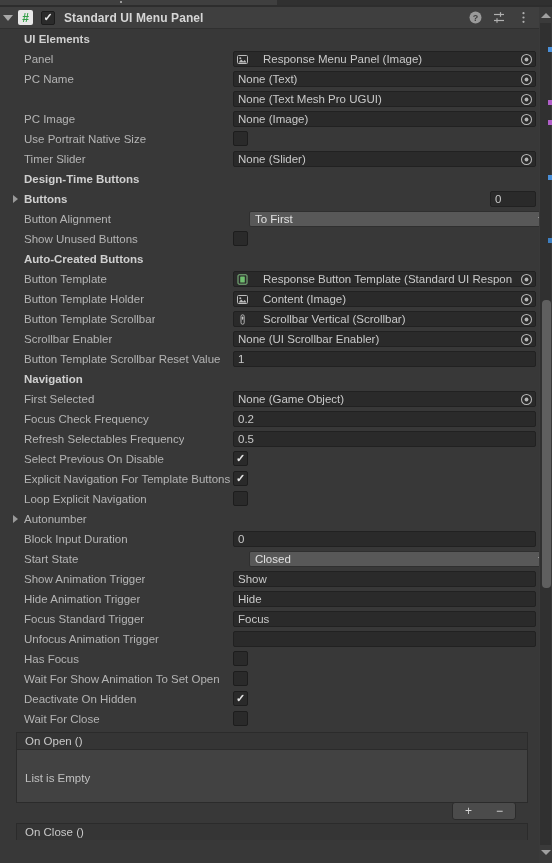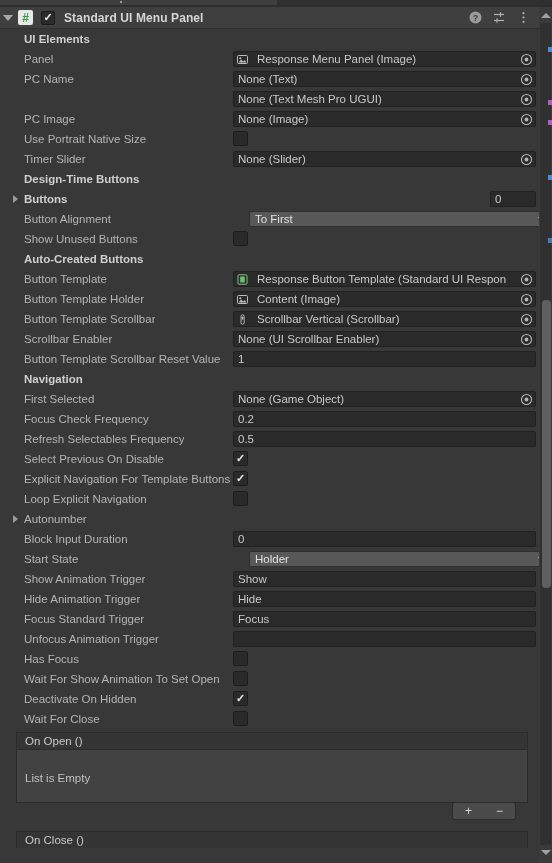--- a/index.html
+++ b/index.html
@@ -66,21 +66,21 @@
     border-left:5px solid #9a9a9a; cursor:pointer;
   }
 
   
   .objfield {
     position:absolute; left:226px; top:2px; width:303px; height:16px;
     background:#2a2a2a; border:1px solid #212121; border-radius:2px;
     display:flex; align-items:center; cursor:pointer; overflow:hidden;
   }
   .objfield .oi { width:12px;height:12px;margin-left:2px;flex:0 0 auto; display:flex;align-items:center;justify-content:center;}
-  .objfield .otxt { font-size:11.5px; color:#c9c9c9; margin-left:9px; white-space:nowrap; overflow:hidden; }
+  .objfield .otxt { font-size:11.5px; color:#c9c9c9; margin-left:15px; white-space:nowrap; overflow:hidden; }
   .objfield.empty .otxt { margin-left:4px; }
   .objfield .picker {
     position:absolute; right:0; top:0; width:17px; height:14px;
     display:flex; align-items:center; justify-content:center; cursor:pointer;
     background:#2a2a2a;
   }
 
   .textfield {
     position:absolute; left:226px; top:2px; width:303px; height:16px;
     background:#2a2a2a; border:1px solid #212121; border-radius:2px;
@@ -406,21 +406,21 @@
         <div class="row-tri"></div>
         <div class="lbl">Autonumber</div>
       </div>
       <div class="row">
         <div class="lbl">Block Input Duration</div>
         <div class="textfield">0</div>
       </div>
       <div class="row">
         <div class="lbl">Start State</div>
         <div class="dropdown">
-          <span class="dtxt">Holder</span>
+          <span class="dtxt">Closed</span>
           <span class="darr"></span>
         </div>
       </div>
       <div class="row">
         <div class="lbl">Show Animation Trigger</div>
         <div class="textfield">Show</div>
       </div>
       <div class="row">
         <div class="lbl">Hide Animation Trigger</div>
         <div class="textfield">Hide</div>
@@ -456,21 +456,21 @@
         <div class="evt-body">
           <div class="evt-empty">List is Empty</div>
         </div>
         <div class="evt-foot">
           <div class="evt-btns">
             <span class="b">+</span>
             <span class="b">−</span>
           </div>
         </div>
       </div>
-      <div class="evtbox" style="margin-top:8px">
+      <div class="evtbox" style="margin-top:0">
         <div class="evt-header">On Close ()</div>
       </div>
     </div>
 
   <div class="vscroll">
     <div class="up">
         <div class="t"></div>
       </div>
     <div class="track">
       <div class="thumb" id="scroll-thumb" style="top: 277px; height: 288px;"></div>

